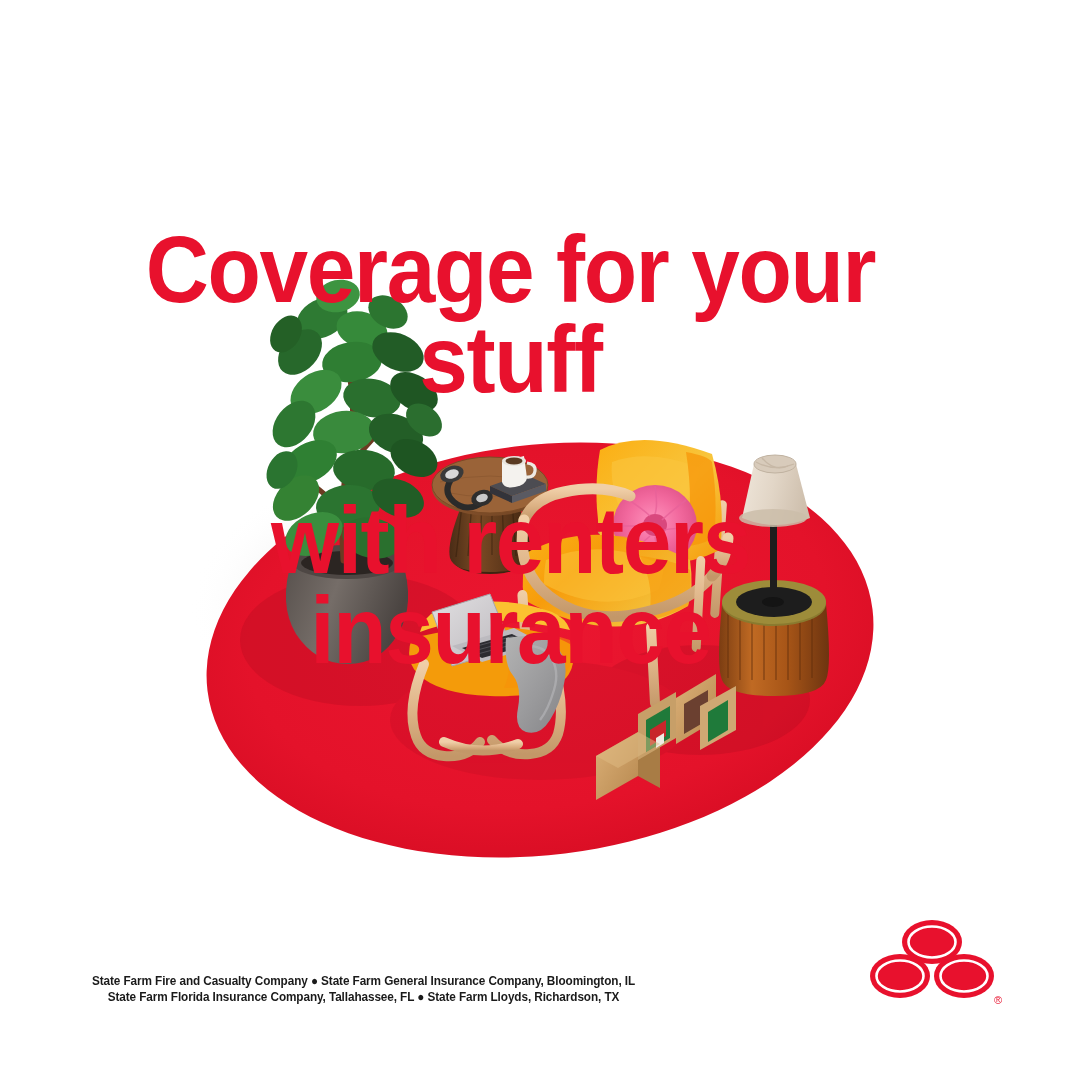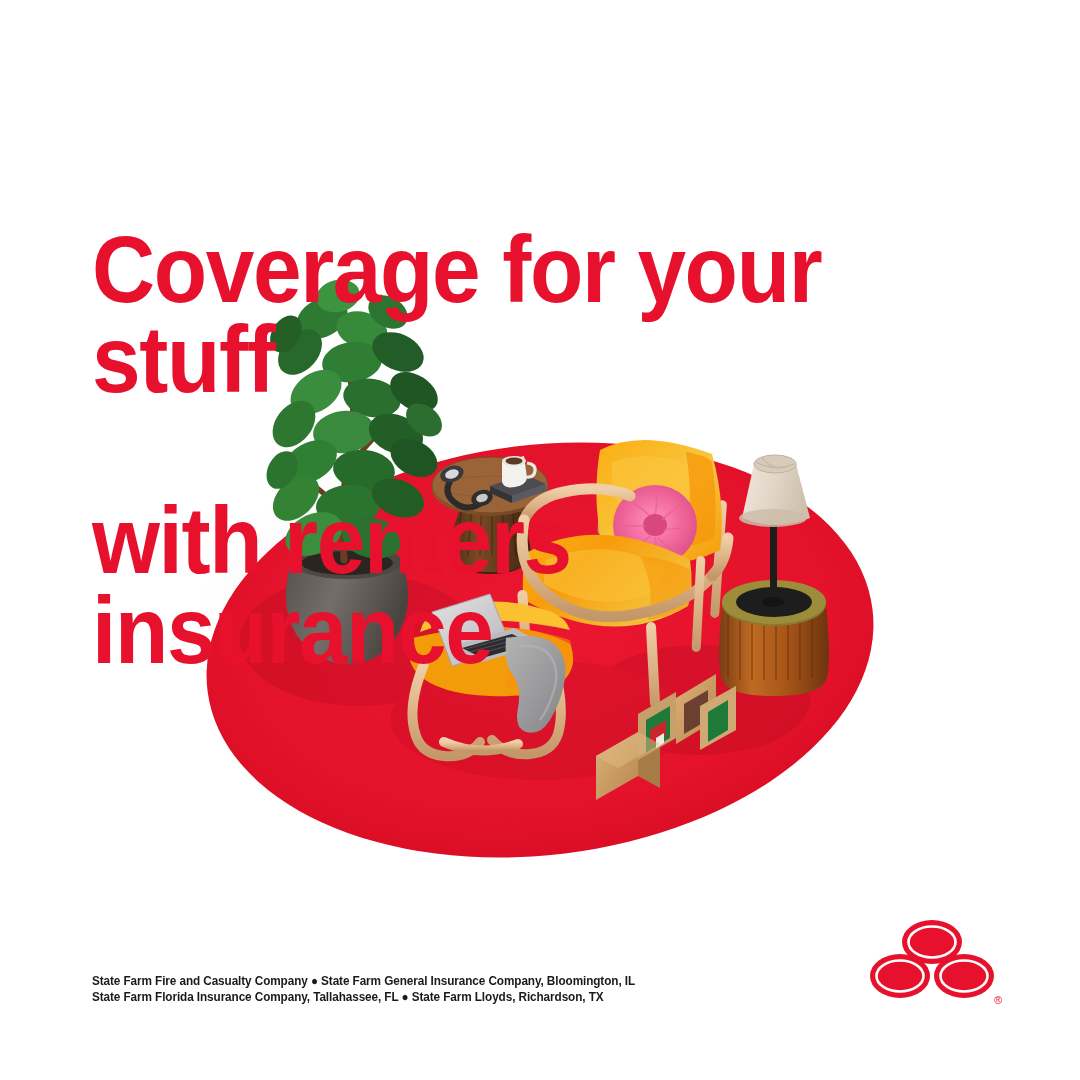--- a/index.html
+++ b/index.html
@@ -10,20 +10,21 @@
   }
   body {
     font-family: "Liberation Sans", sans-serif;
   }
   #ad {
     position: relative;
     width: 1080px;
     height: 1080px;
     background: #ffffff;
     overflow: hidden;
+    text-align: center;
   }
 
   
   .headline {
     position: absolute;
     left: 92px;
     top: 72px;
     width: 900px;
     color: #E8112D;
     font-family: "Liberation Sans Narrow", "Liberation Sans", sans-serif;

